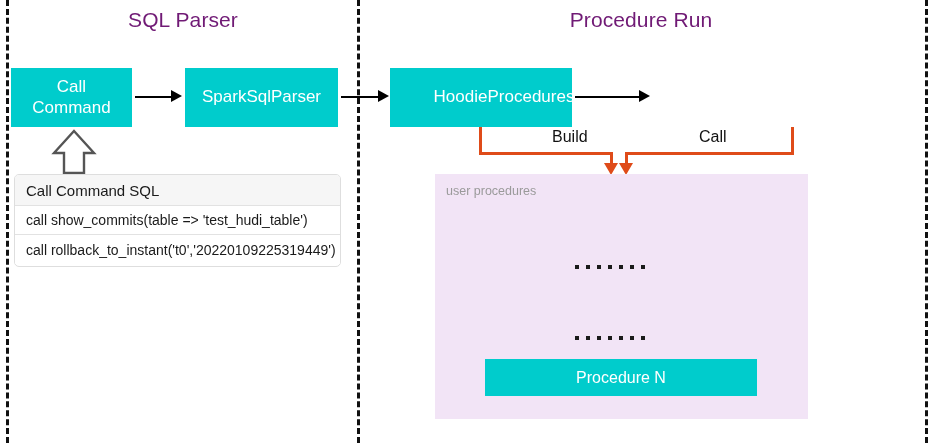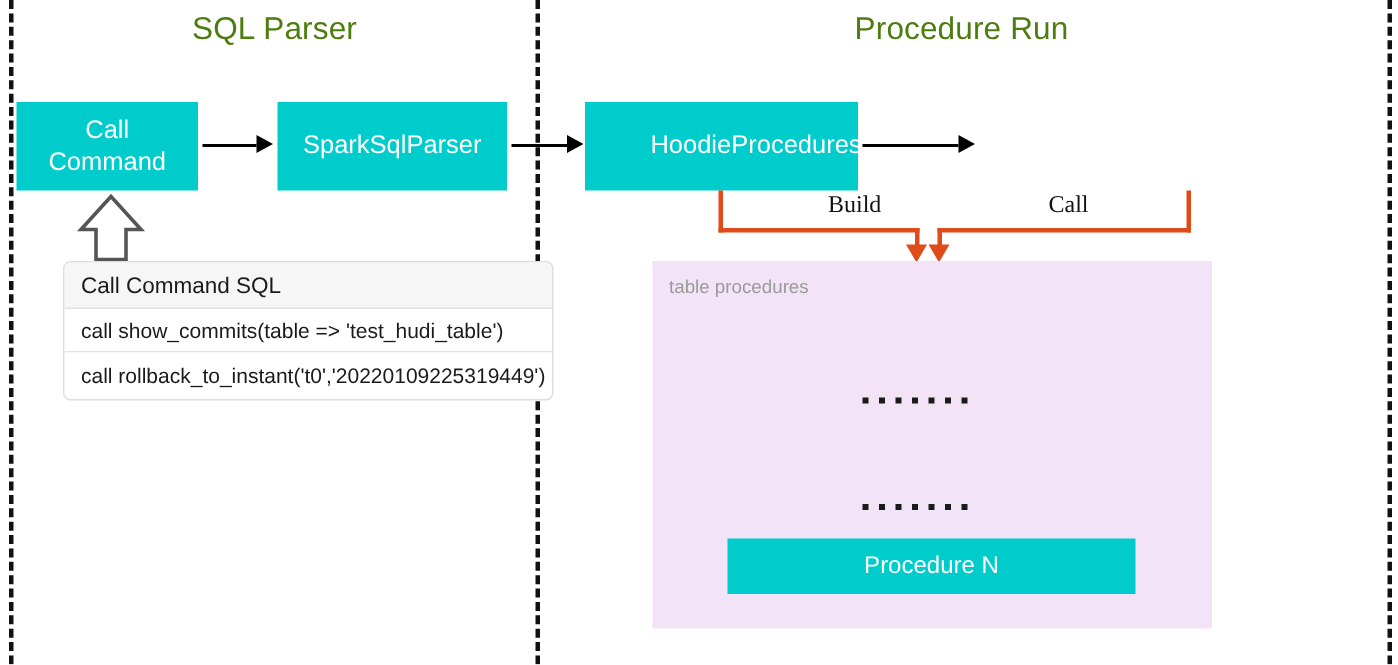--- a/index.html
+++ b/index.html
@@ -22,21 +22,21 @@
     top: 0;
     width: 0;
     height: 443px;
     border-left: 3px dashed #111111;
   }
 
   
   .section-title {
     position: absolute;
     font-size: 21px;
-    color: #4d7c0f;
+    color: #701a75;
     text-align: center;
     white-space: nowrap;
     letter-spacing: .1px;
   }
 
   
   .tealbox {
     position: absolute;
     background: #00CCCC;
     color: #ffffff;
@@ -114,21 +114,20 @@
     border-right: 7px solid transparent;
     border-top: 12px solid #DF4B19;
   }
   .olabel {
     position: absolute;
     font-size: 16px;
     color: #111111;
     background: #ffffff;
     padding: 0 5px;
     white-space: nowrap;
-    font-family: Liberation Serif, serif;
   }
 
   
   .proc-panel {
     position: absolute;
     background: #F2E4F6;
   }
   .proc-panel-label {
     position: absolute;
     font-size: 12.5px;
@@ -186,21 +185,21 @@
 
   <div class="arrow-line" style="left:341px; top:96px; width:37px;"></div>
   <div class="arrow-head" style="left:378px; top:90px;"></div>
 
   <div class="block-arrow" style="left:50px; top:127px;">
     <svg width="48" height="48" viewBox="0 0 48 48">
       <polygon points="24,4 44,26 34,26 34,46 14,46 14,26 4,26" fill="#ffffff" stroke="#555555" stroke-width="2.4" stroke-linejoin="miter"></polygon>
     </svg>
   </div>
 
-  <div class="sqlbox" style="left:14px; top:174px; width:327px; height:93px;margin-left:28px;">
+  <div class="sqlbox" style="left:14px; top:174px; width:327px; height:93px;">
     <div class="sqlbox-header">Call Command SQL</div>
     <div class="sqlbox-row">call show_commits(table =&gt; 'test_hudi_table')</div>
     <div class="sqlbox-row">call rollback_to_instant('t0','20220109225319449')</div>
   </div>
 
   <div class="tealbox" style="left:390px; top:68px; width:182px; height:59px;padding-left:46px;">
     <span>HoodieProcedures</span>
   </div>
 
   <div class="arrow-line" style="left:575px; top:96px; width:64px;"></div>
@@ -213,21 +212,21 @@
   <div class="ohead" style="left:604px; top:163px;"></div>
   <div class="olabel" style="left:547px; top:128px;">Build</div>
 
   <div class="oline" style="left:791px; top:127px; width:3px; height:28px;"></div>
   <div class="oline" style="left:625px; top:152px; width:169px; height:3px;"></div>
   <div class="oline" style="left:625px; top:152px; width:3px; height:13px;"></div>
   <div class="ohead" style="left:619px; top:163px;"></div>
   <div class="olabel" style="left:694px; top:128px;">Call</div>
 
   <div class="proc-panel" style="left:435px; top:174px; width:373px; height:245px;"></div>
-  <div class="proc-panel-label" style="left:446px; top:184px;">table procedures</div>
+  <div class="proc-panel-label" style="left:446px; top:184px;">user procedures</div>
 
 
   <div class="dots" style="left:575px; top:265px;">
     <i></i>
       <i></i>
       <i></i>
       <i></i>
       <i></i>
       <i></i>
       <i></i>

